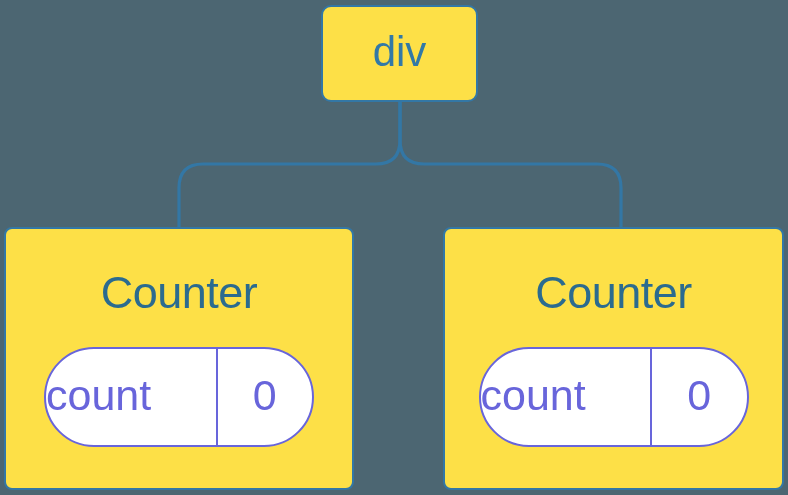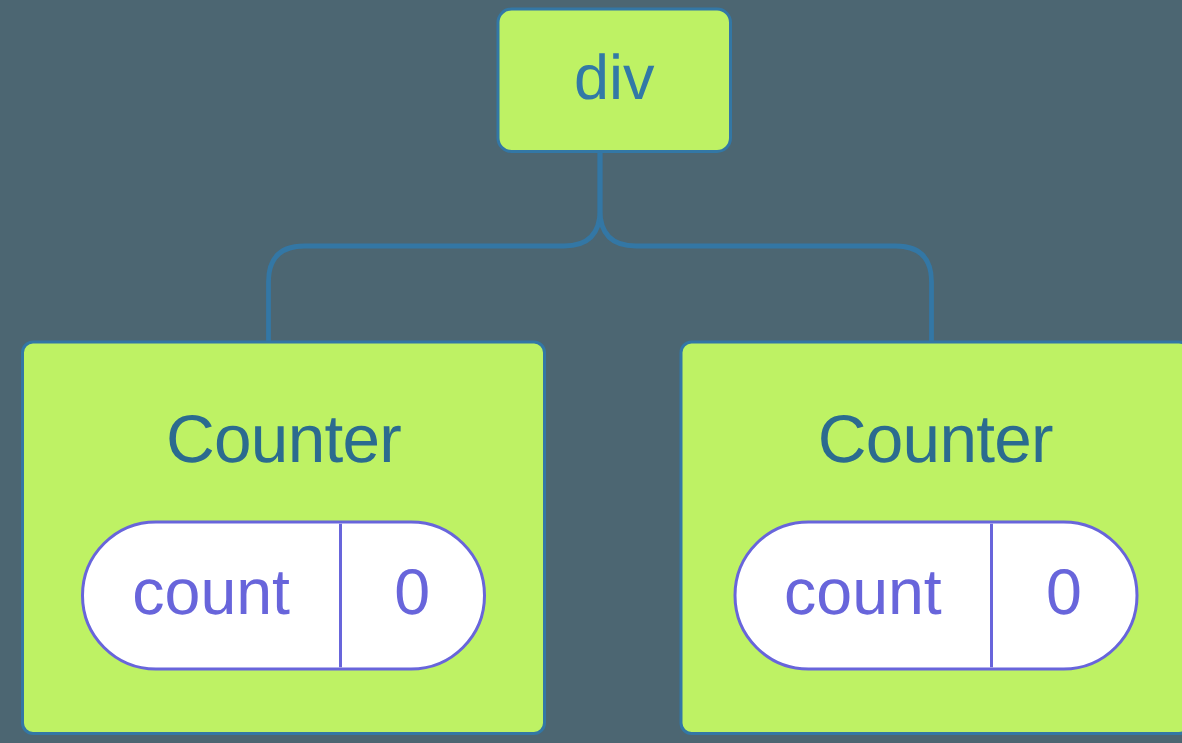--- a/index.html
+++ b/index.html
@@ -18,24 +18,23 @@
   .connector-svg {
     position: absolute;
     left: 0;
     top: 0;
     width: 788px;
     height: 495px;
     pointer-events: none;
   }
   .node {
     position: absolute;
-    background: #bef264;
+    background: #fde047;
     border: 2.5px solid var(--blue, #3377A5);
     box-sizing: border-box;
-    margin-left: 10px;
   }
   .root-node {
     left: 321px;
     top: 5px;
     width: 157px;
     height: 97px;
     border-radius: 10px;
     display: flex;
     align-items: center;
     justify-content: center;
@@ -76,21 +75,21 @@
     display: flex;
     align-items: stretch;
     overflow: hidden;
     background: #ffffff;
   }
   .state-name-cell {
     flex: 0 0 64.5%;
     border-right: 2.5px solid var(--purple, #6865DB);
     display: flex;
     align-items: center;
-    justify-content: center;
+    justify-content: flex-start;
     box-sizing: border-box;
   }
   .state-value-cell {
     flex: 1 1 auto;
     display: flex;
     align-items: center;
     justify-content: center;
   }
   .state-text {
     color: var(--purple, #6865DB);

